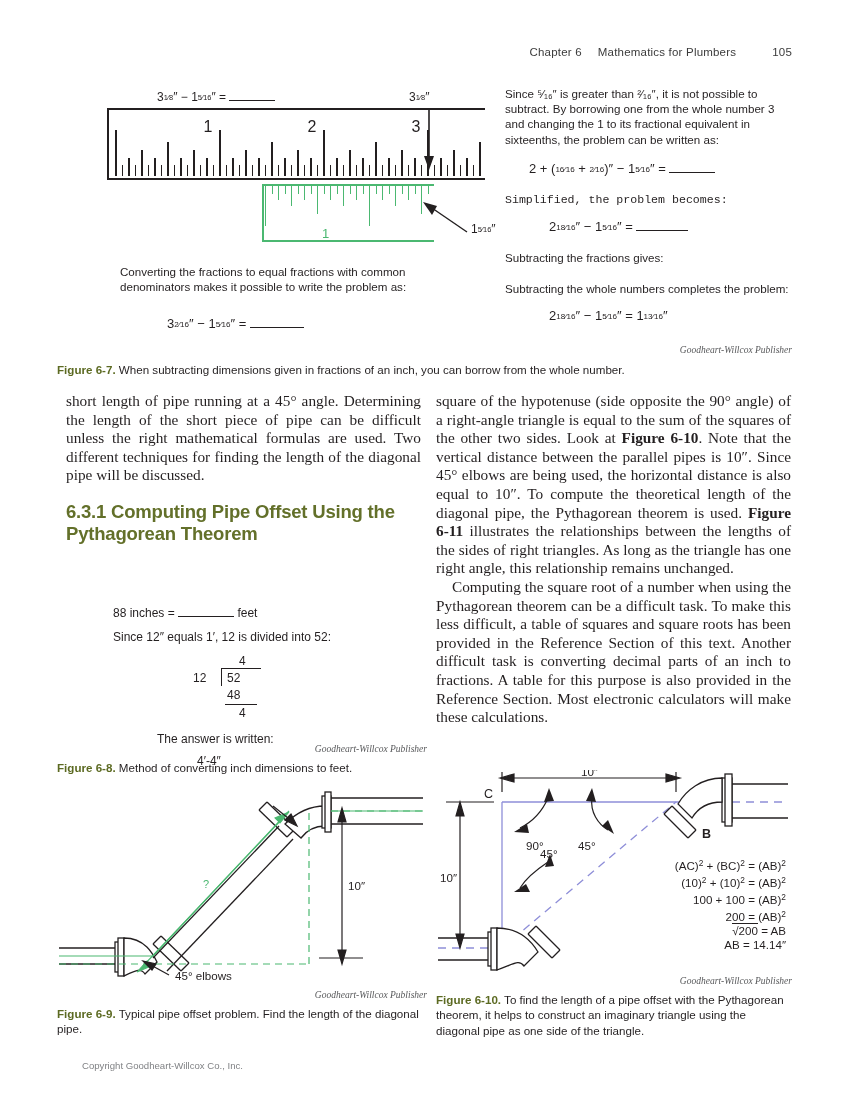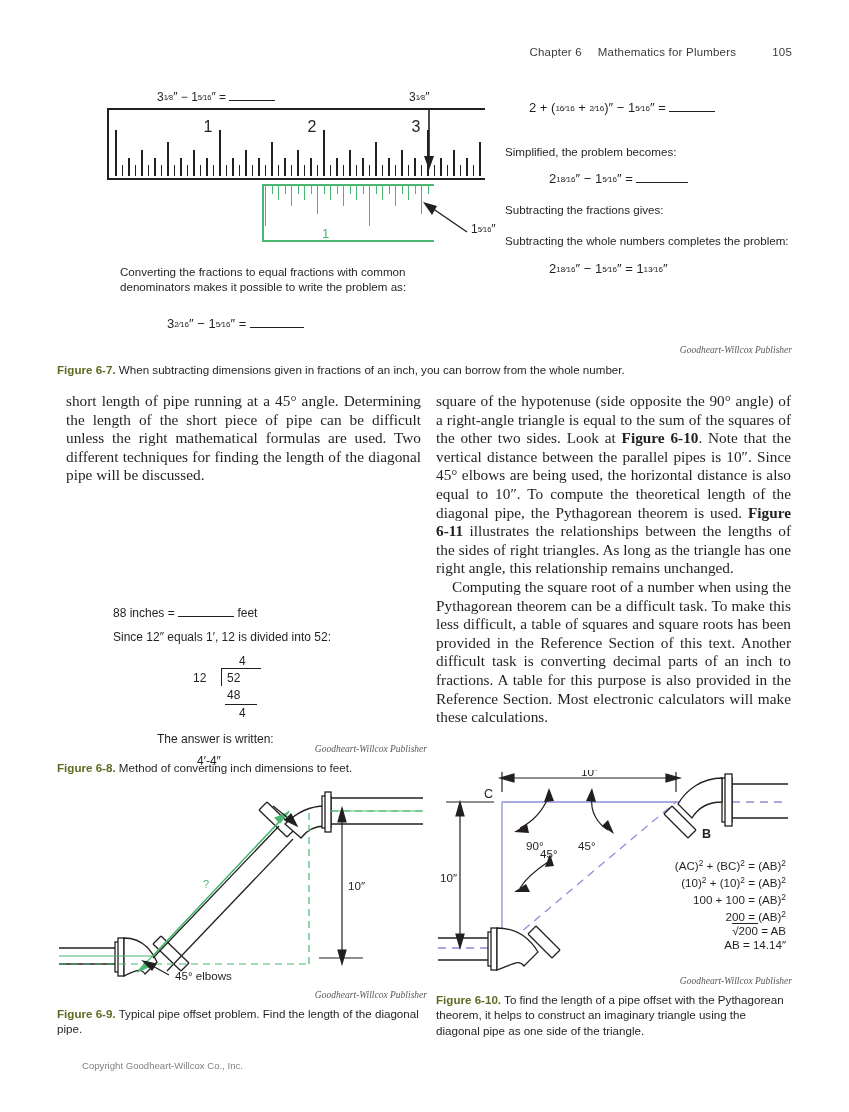--- a/index.html
+++ b/index.html
@@ -238,26 +238,27 @@
       </div>
     </div>
 
     <div class="para" style="position:absolute;left:63px;top:186px;width:290px;">Converting the fractions to equal fractions with common denominators makes it possible to write the problem as:</div>
 
     <div class="eqline" style="position:absolute;left:110px;top:238px;font-size:13px;">
       <span>3</span><span class="frac"><i>2</i>⁄<i>16</i></span>″ − <span>1</span><span class="frac"><i>5</i>⁄<i>16</i></span>″ = <span class="blank" style="width:54px;height:10px;"></span>
     </div>
 
     <div style="position:absolute;left:448px;top:8px;width:290px;">
+      <div class="para">Since ⁵⁄₁₆″ is greater  than ²⁄₁₆″, it is not possible to subtract. By borrowing one from the whole number 3 and changing the 1 to its fractional equivalent in sixteenths, the problem can be written as:</div>
 
       <div class="eqline" style="margin-top:14px;margin-left:24px;font-size:13px;">
         <span>2 + (</span><span class="frac"><i>16</i>⁄<i>16</i></span> + <span class="frac"><i>2</i>⁄<i>16</i></span>)″ − <span>1</span><span class="frac"><i>5</i>⁄<i>16</i></span>″ = <span class="blank" style="width:46px;height:10px;"></span>
       </div>
 
-      <div class="para" style="margin-top:29px;">Simplified, the problem becomes:</div>
+      <div class="para" style="margin-top:16px;font-family:Liberation Mono, monospace;">Simplified, the problem becomes:</div>
 
       <div class="eqline" style="margin-top:12px;margin-left:44px;font-size:13px;">
         <span>2</span><span class="frac"><i>18</i>⁄<i>16</i></span>″ − <span>1</span><span class="frac"><i>5</i>⁄<i>16</i></span>″ = <span class="blank" style="width:52px;height:10px;"></span>
       </div>
 
       <div class="para" style="margin-top:16px;">Subtracting the fractions gives:</div>
 
 
       <div class="para" style="margin-top:16px;">Subtracting the whole numbers completes the problem:</div>
 
@@ -267,20 +268,21 @@
     </div>
   </div>
 
   <div class="credit" style="position:absolute;left:436px;top:345px;width:356px;">Goodheart-Willcox Publisher</div>
   <div class="figcap" style="position:absolute;left:57px;top:362px;width:735px;">
     <b>Figure 6-7.</b><span> When subtracting dimensions given in fractions of an inch, you can borrow from the whole number.</span>
   </div>
 
   <div class="bodycol" style="left:66px;top:392px;">
     <p>short length of pipe running at a 45° angle. Determining the length of the short piece of pipe can be difficult unless the right mathematical formulas are used. Two different techniques for finding the length of the diagonal pipe will be discussed.</p>
+    <h2 class="sec">6.3.1 Computing Pipe Offset Using the Pythagorean Theorem</h2>
   </div>
 
   <div class="bodycol" style="left:436px;top:392px;">
     <p><span>square of the hypotenuse (side opposite the 90° angle) of a right-angle triangle is equal to the sum of the squares of the other two sides. Look at </span><b>Figure 6-10</b><span>. Note that the vertical distance between the parallel pipes is 10″. Since 45° elbows are being used, the horizontal distance is also equal to 10″. To compute the theoretical length of the diagonal pipe, the Pythagorean theorem is used. </span><b>Figure 6-11</b><span> illustrates the relationships between the lengths of the sides of right triangles. As long as the triangle has one right angle, this relationship remains unchanged.</span></p>
     <p class="ind">Computing the square root of a number when using the Pythagorean theorem can be a difficult task. To make this less difficult, a table of squares and square roots has been provided in the Reference Section of this text. Another difficult task is converting decimal parts of an inch to fractions. A table for this purpose is also provided in the Reference Section. Most electronic calculators will make these calculations.</p>
   </div>
 
   <div id="fig68">
     <div class="divbox">
       <div style="position:absolute;left:56px;top:0;">

